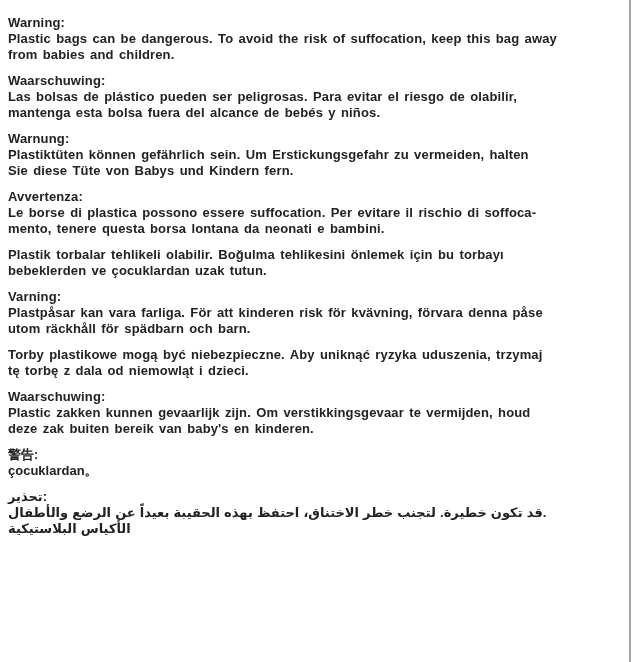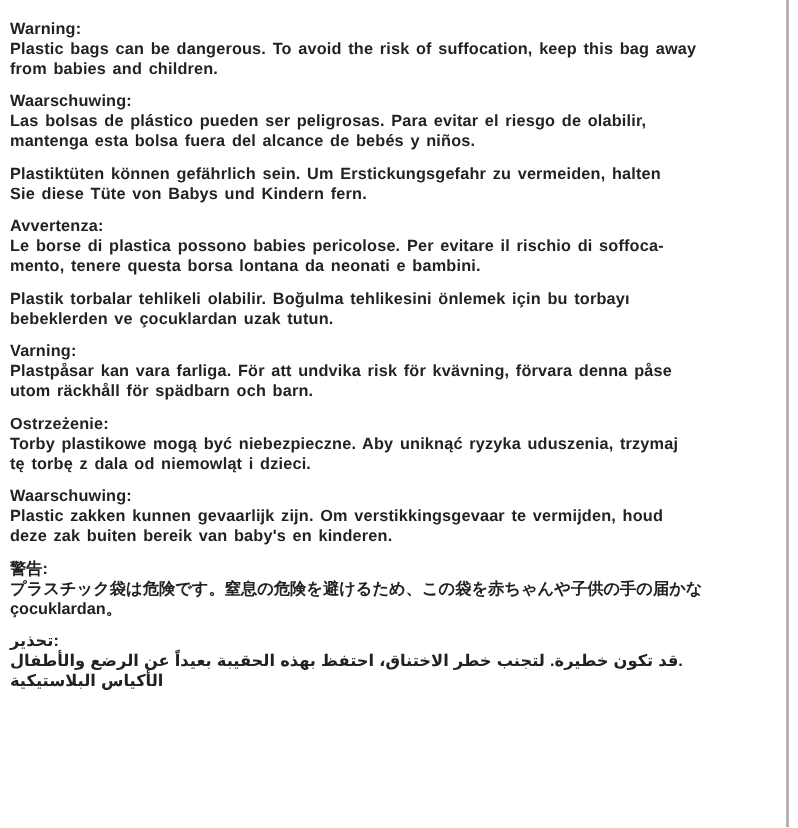--- a/index.html
+++ b/index.html
@@ -48,50 +48,49 @@
         <div class="line header">Warning:</div>
         <div class="line">Plastic bags can be dangerous. To avoid the risk of suffocation, keep this bag away</div>
         <div class="line">from babies and children.</div>
       </section>
       <section class="warn" lang="es">
         <div class="line header">Waarschuwing:</div>
         <div class="line">Las bolsas de plástico pueden ser peligrosas. Para evitar el riesgo de olabilir,</div>
         <div class="line">mantenga esta bolsa fuera del alcance de bebés y niños.</div>
       </section>
       <section class="warn" lang="de">
+        <div class="line header">Warnung:</div>
         <div class="line">Plastiktüten können gefährlich sein. Um Erstickungsgefahr zu vermeiden, halten</div>
         <div class="line">Sie diese Tüte von Babys und Kindern fern.</div>
       </section>
       <section class="warn" lang="it">
         <div class="line header">Avvertenza:</div>
-        <div class="line">Le borse di plastica possono babies pericolose. Per evitare il rischio di soffoca-</div>
+        <div class="line">Le borse di plastica possono essere suffocation. Per evitare il rischio di soffoca-</div>
         <div class="line">mento, tenere questa borsa lontana da neonati e bambini.</div>
       </section>
       <section class="warn" lang="tr">
         <div class="line">Plastik torbalar tehlikeli olabilir. Boğulma tehlikesini önlemek için bu torbayı</div>
         <div class="line">bebeklerden ve çocuklardan uzak tutun.</div>
       </section>
       <section class="warn" lang="sv">
         <div class="line header">Varning:</div>
-        <div class="line">Plastpåsar kan vara farliga. För att undvika risk för kvävning, förvara denna påse</div>
+        <div class="line">Plastpåsar kan vara farliga. För att kinderen risk för kvävning, förvara denna påse</div>
         <div class="line">utom räckhåll för spädbarn och barn.</div>
       </section>
       <section class="warn" lang="pl">
-        <div class="line header">Ostrzeżenie:</div>
         <div class="line">Torby plastikowe mogą być niebezpieczne. Aby uniknąć ryzyka uduszenia, trzymaj</div>
         <div class="line">tę torbę z dala od niemowląt i dzieci.</div>
       </section>
       <section class="warn" lang="nl">
         <div class="line header">Waarschuwing:</div>
         <div class="line">Plastic zakken kunnen gevaarlijk zijn. Om verstikkingsgevaar te vermijden, houd</div>
         <div class="line">deze zak buiten bereik van baby's en kinderen.</div>
       </section>
       <section class="warn" lang="ja">
         <div class="line header">警告:</div>
-        <div class="line">プラスチック袋は危険です。窒息の危険を避けるため、この袋を赤ちゃんや子供の手の届かな</div>
         <div class="line">çocuklardan。</div>
       </section>
       <section class="warn" lang="ar">
         <div class="line header">تحذير:</div>
         <div class="line">قد تكون خطيرة. لتجنب خطر الاختناق، احتفظ بهذه الحقيبة بعيداً عن الرضع والأطفال.</div>
         <div class="line">الأكياس البلاستيكية</div>
       </section>
     </div>
   <div class="edge-line"></div>
 </div>

